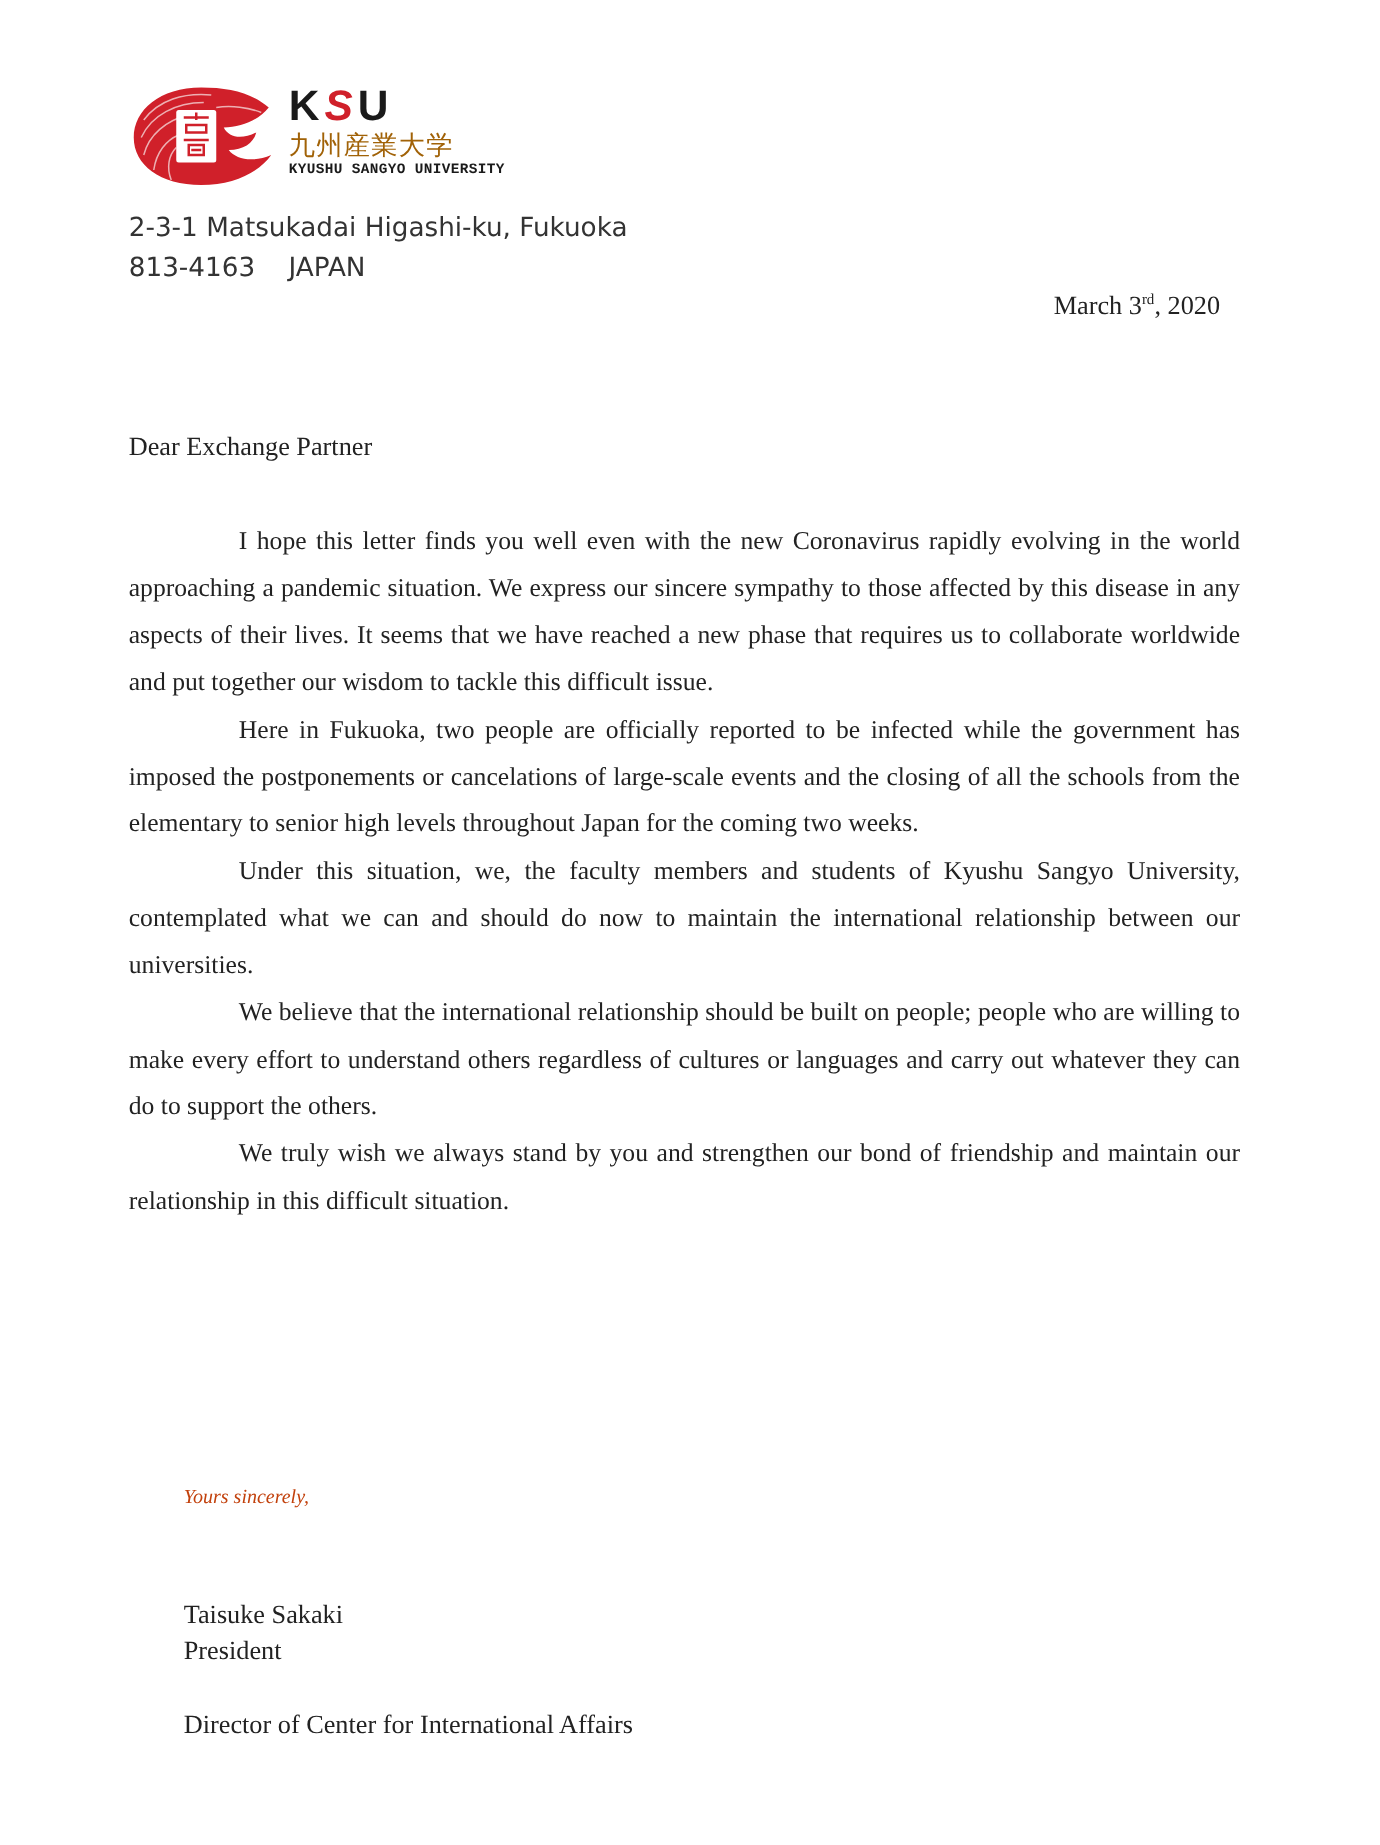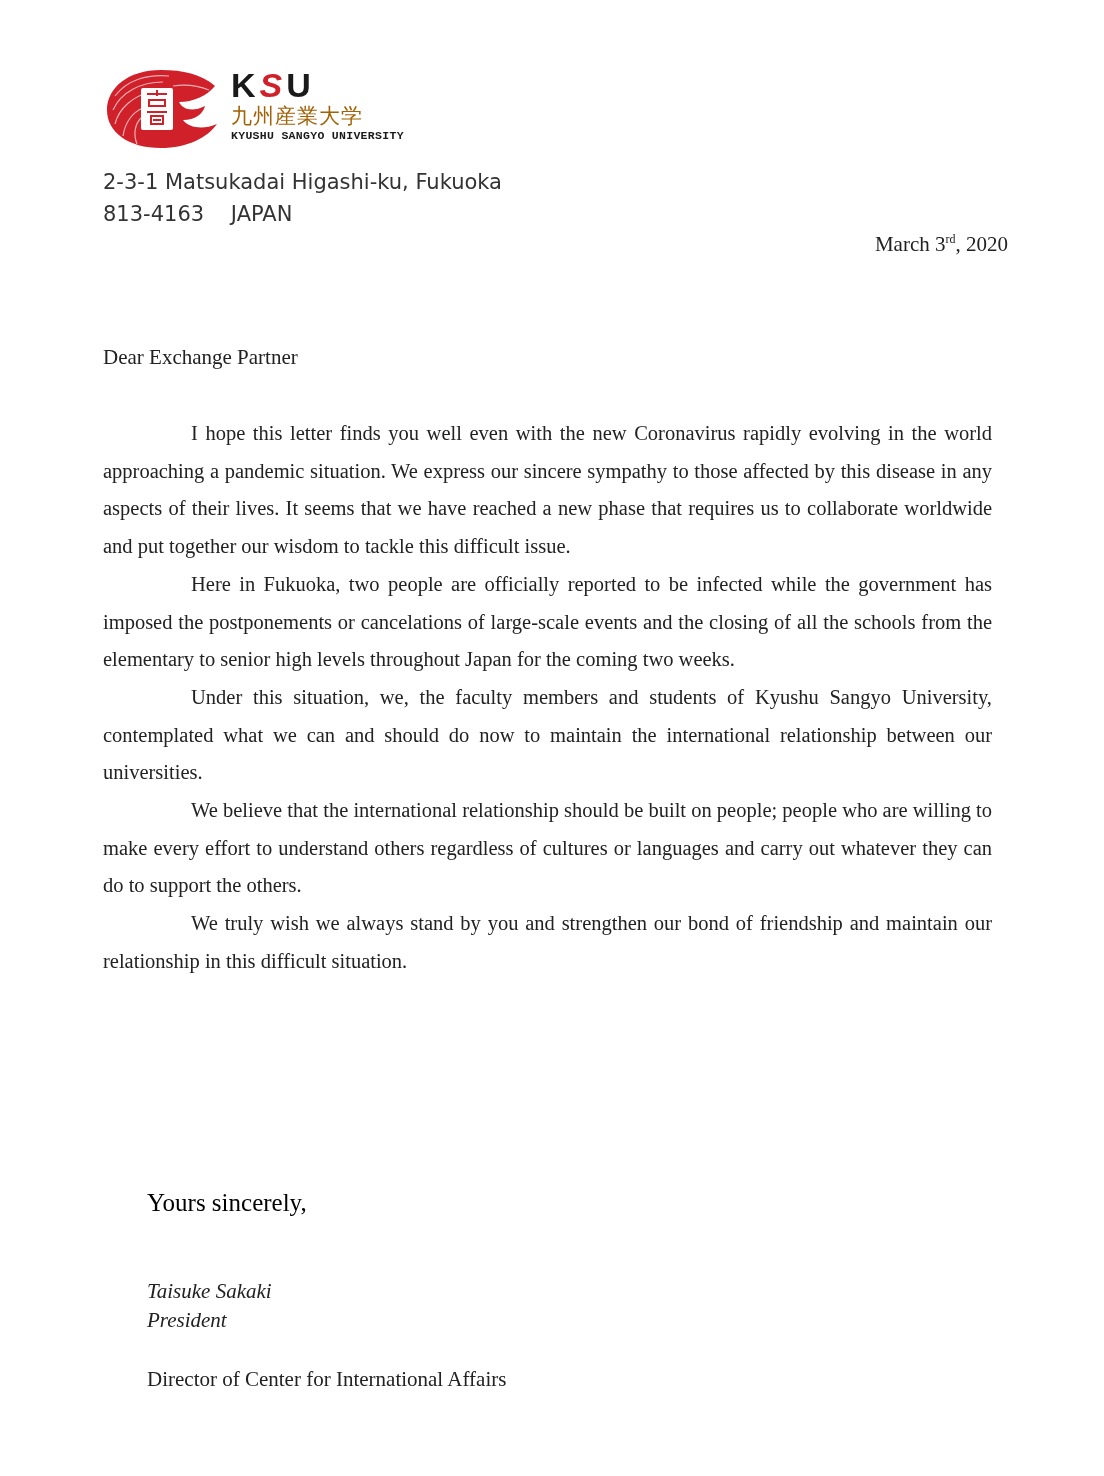--- a/index.html
+++ b/index.html
@@ -5,30 +5,30 @@
     html, body { margin: 0; padding: 0; background: #ffffff; }
     body { width: 1104px; height: 1476px; position: relative; overflow: hidden; color: #222; }
     .logo { position: absolute; left: 103px; top: 66px; width: 360px; height: 90px; }
     .logo-mark { position: absolute; left: 0; top: 0; width: 118px; height: 84px; }
     .ksu { position: absolute; left: 128px; top: 2px; font-family: "Liberation Sans", sans-serif; font-weight: bold; font-size: 34px; letter-spacing: 4px; color: #1a1a1a; line-height: 34px; }
     .ksu .s { color: #d0202a; font-style: italic; }
     .jp { position: absolute; left: 128px; top: 38px; font-family: "DejaVu Sans", sans-serif; font-size: 21px; color: #a16207; line-height: 24px; letter-spacing: 1px; }
     .en { position: absolute; left: 128px; top: 63px; font-family: Liberation Mono, monospace; font-weight: bold; font-size: 11.5px; color: #1a1a1a; letter-spacing: 0.3px; }
     .addr { position: absolute; left: 103px; top: 166px; font-family: "DejaVu Sans", sans-serif; font-size: 21px; line-height: 32px; color: #333; }
     .addr span { white-space: pre; }
-    .date { position: absolute; right: 96px; top: 232px; font-family: "Liberation Serif", serif; font-size: 21px; color: #222; }
+    .date { position: absolute; right: 128px; top: 232px; font-family: "Liberation Serif", serif; font-size: 21px; color: #222; }
     .date sup { font-size: 12px; vertical-align: 8px; line-height: 0; }
     .salutation { position: absolute; left: 103px; top: 345px; font-family: "Liberation Serif", serif; font-size: 21px; color: #222; }
     .body { position: absolute; left: 103px; top: 415px; width: 889px; font-family: "Liberation Serif", serif; font-size: 20.5px; line-height: 37.7px; color: #222; }
     .body p { margin: 0; text-align: justify; text-indent: 88px; }
     .body p.last { text-indent: 82px; }
-    .closing { position: absolute; left: 147px; top: 1189px; font-family: "Liberation Serif", serif; font-size: 25px; color: #000000; }
+    .closing { position: absolute; left: 147px; top: 1189px; font-family: "Liberation Serif", serif; font-size: 16px; color: #c2410c; font-style: italic; }
     .sig { position: absolute; left: 147px; font-family: "Liberation Serif", serif; font-size: 21px; line-height: 29px; color: #222; }
     .sig div { white-space: nowrap; }
-    .sig1 { top: 1277px; font-style: italic; }
+    .sig1 { top: 1277px; }
     .sig2 { top: 1365px; }
   </style>
 </head>
 <body>
 
 <div class="logo">
   <svg class="logo-mark" viewBox="0 0 118 84">
     <path d="M58 4 C 25 4, 4 22, 4 44 C 4 66, 25 82, 58 82 C 84 82, 104 72, 114 58 C 100 64, 86 62, 80 54 C 92 54, 100 48, 102 40 C 90 46, 80 44, 76 36 C 90 36, 104 30, 112 20 C 98 8, 80 4, 58 4 Z" fill="#d0202a"></path>
     <g stroke="#f3c9cb" stroke-width="1.2" fill="none" opacity="0.85">
       <path d="M12 30 C 24 14, 44 8, 66 10"></path>

